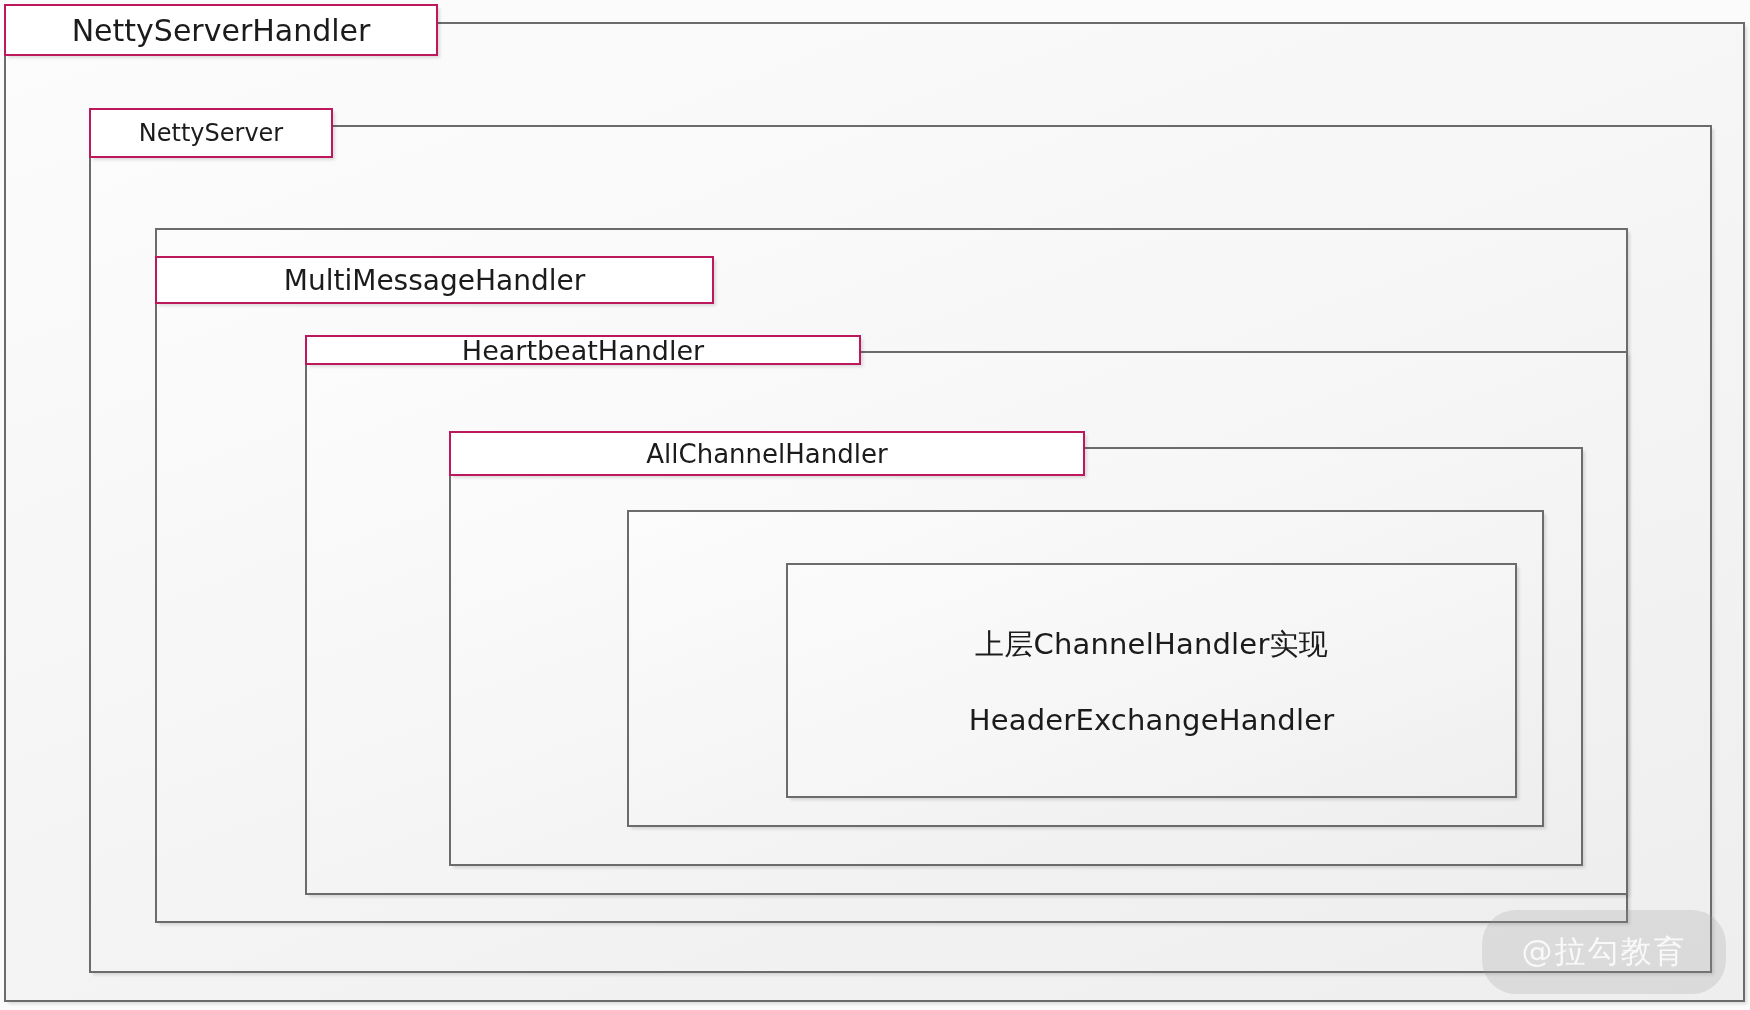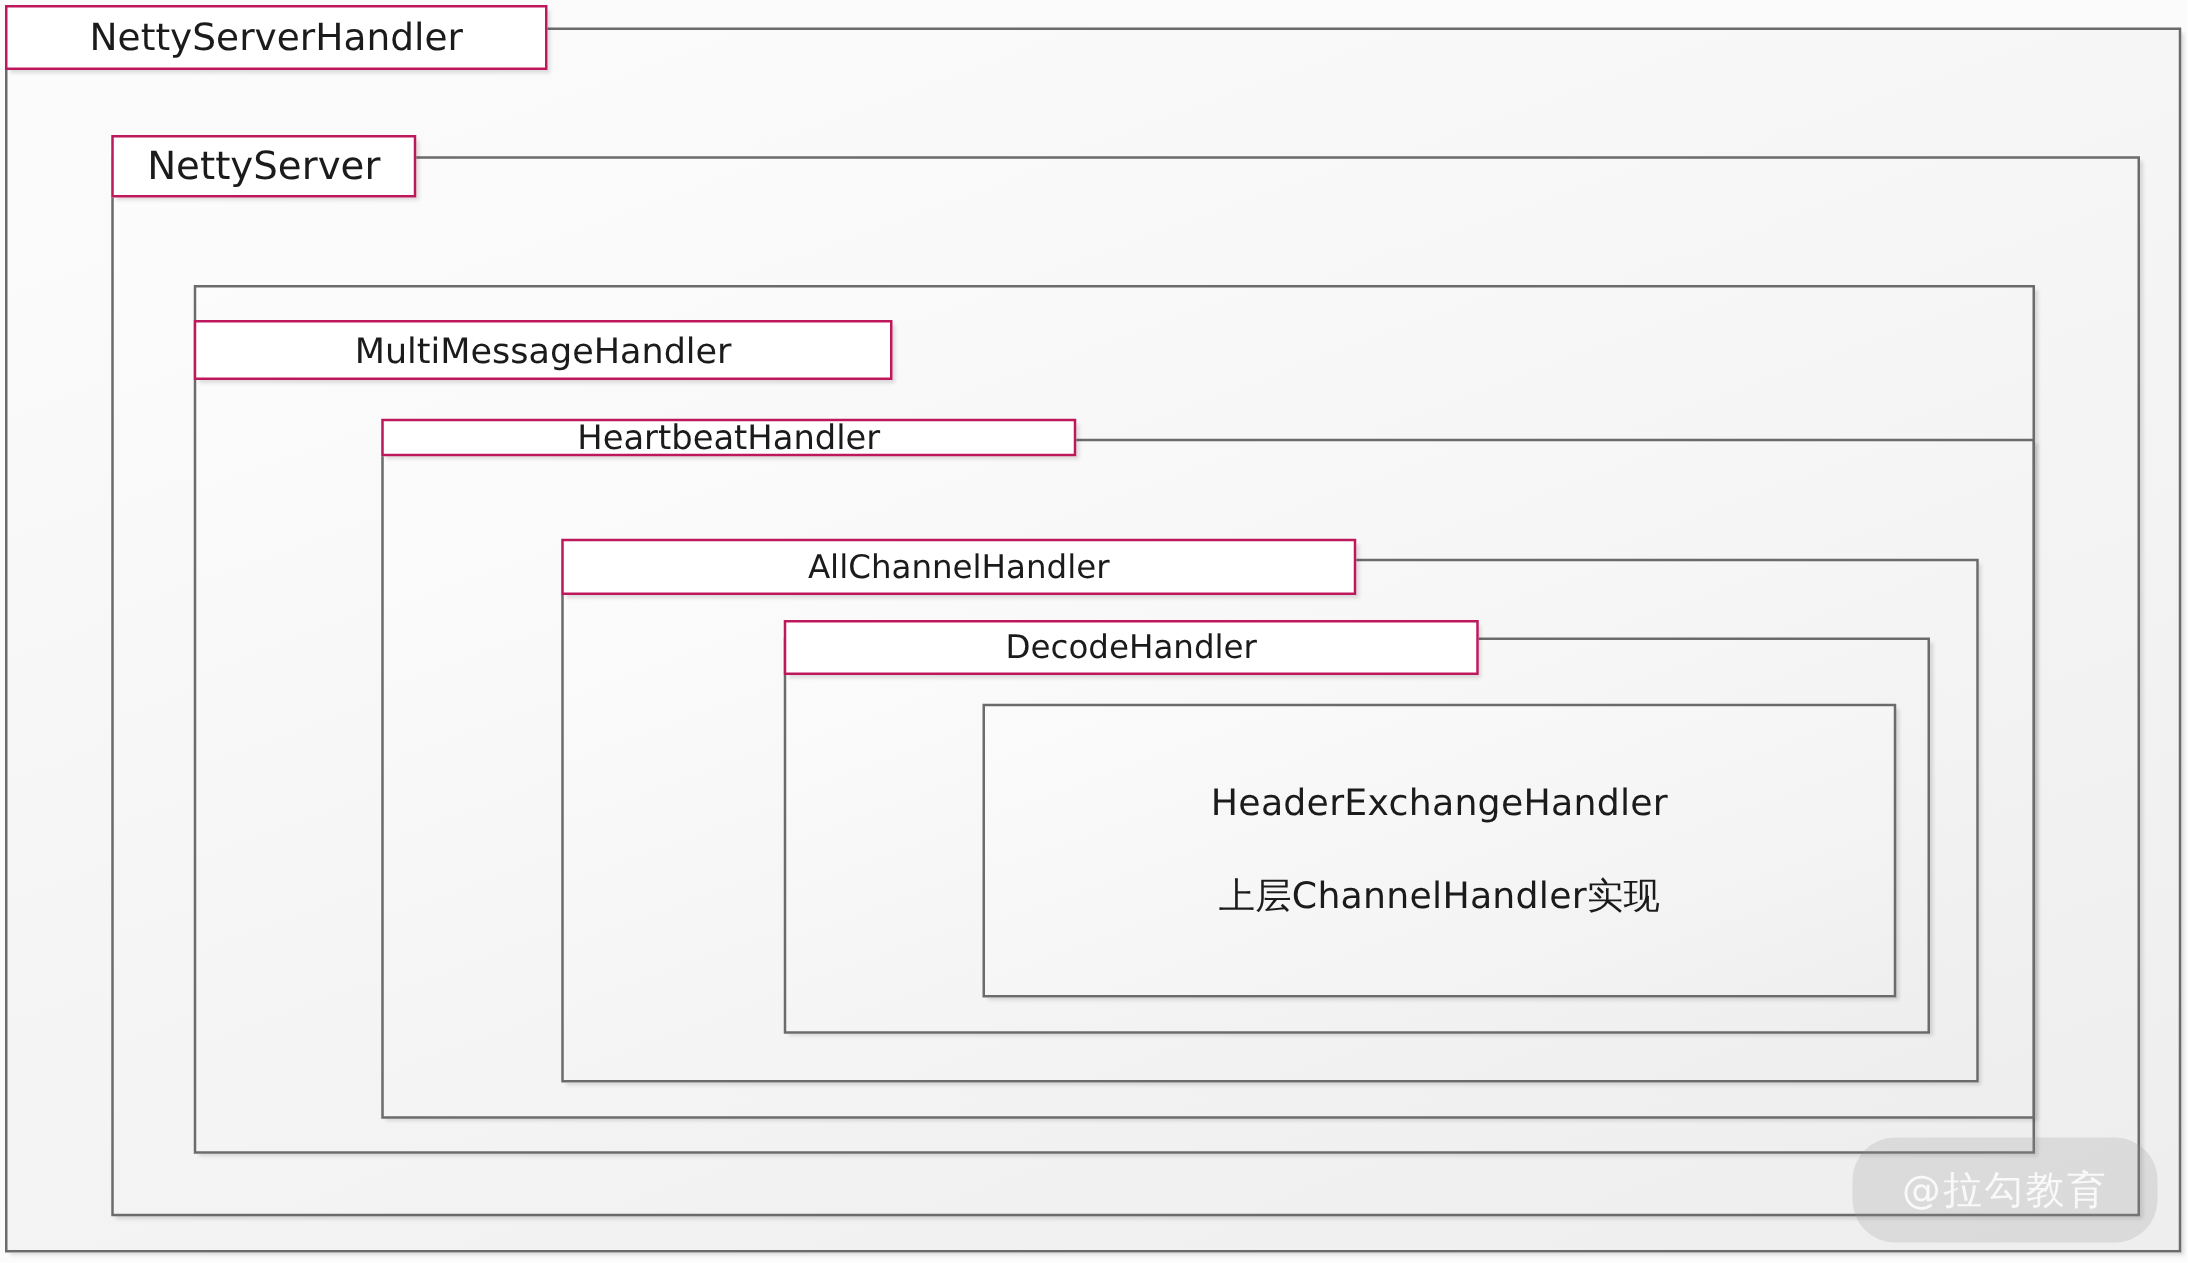--- a/index.html
+++ b/index.html
@@ -35,21 +35,21 @@
     box-shadow: 3px 3px 3px -1px rgba(0,0,0,0.13);
     display: flex;
     align-items: center;
     justify-content: center;
     color: #1b1b1b;
     white-space: nowrap;
     overflow: hidden;
   }
 
   .tab-l0 { font-size: 30px; }
-  .tab-l1 { font-size: 31px; }
+  .tab-l1 { font-size: 24px; }
   .tab-l2 { font-size: 28px; }
   .tab-l3 { font-size: 27px; }
   .tab-l4 { font-size: 26px; }
   .tab-l5 { font-size: 26px; }
 
   
   .leaf-box {
     position: absolute;
     box-sizing: border-box;
     border: 2px solid #6b6b6b;
@@ -108,26 +108,23 @@
   <div class="tab tab-l3" style="left:305px; top:335px; width:556px; height:30px;">
     <span>HeartbeatHandler</span>
   </div>
 
   <div class="box" style="left:449px; top:447px; width:1134px; height:419px;"></div>
   <div class="tab tab-l4" style="left:449px; top:431px; width:636px; height:45px;">
     <span>AllChannelHandler</span>
   </div>
 
   <div class="box" style="left:627px; top:510px; width:917px; height:317px;"></div>
-  <div class="tab tab-l5" style="left:627px; top:496px; width:556px; height:44px;">
-    <span>DecodeHandler</span>
-  </div>
 
   <div class="leaf-box" style="left:786px; top:563px; width:731px; height:235px;">
+    <span class="leaf-line">上层ChannelHandler实现</span>
     <span class="leaf-line">HeaderExchangeHandler</span>
-    <span class="leaf-line">上层ChannelHandler实现</span>
   </div>
 
   <div class="watermark" style="left:1482px; top:910px; width:244px; height:84px;">
     <span>@拉勾教育</span>
   </div>
 
 </div>
 
 </body></html>

